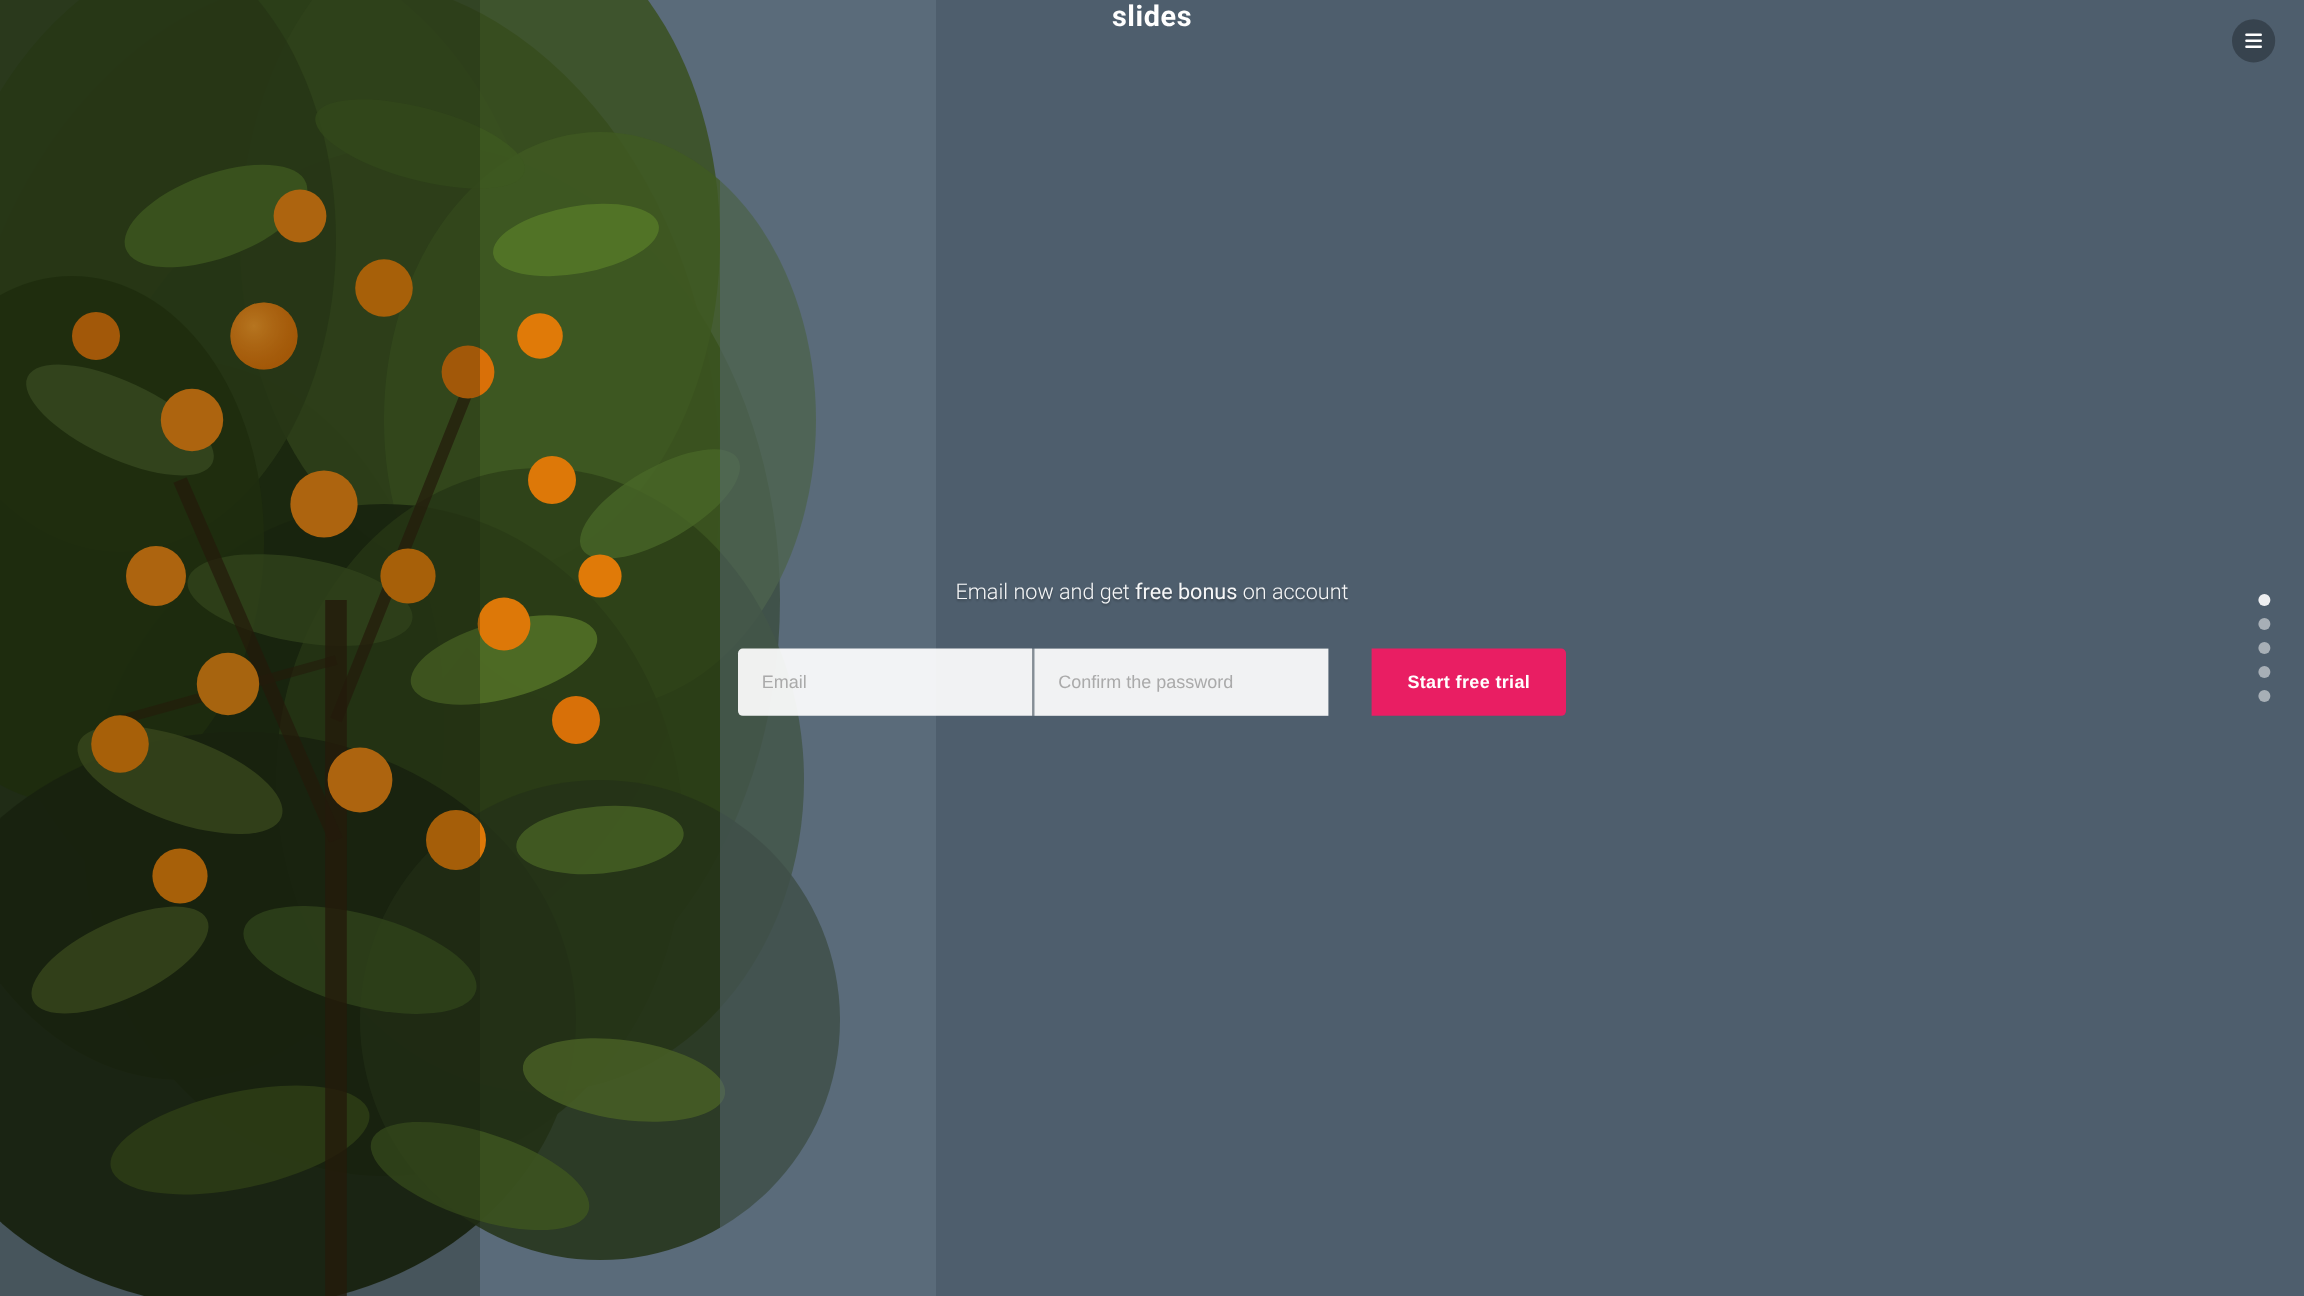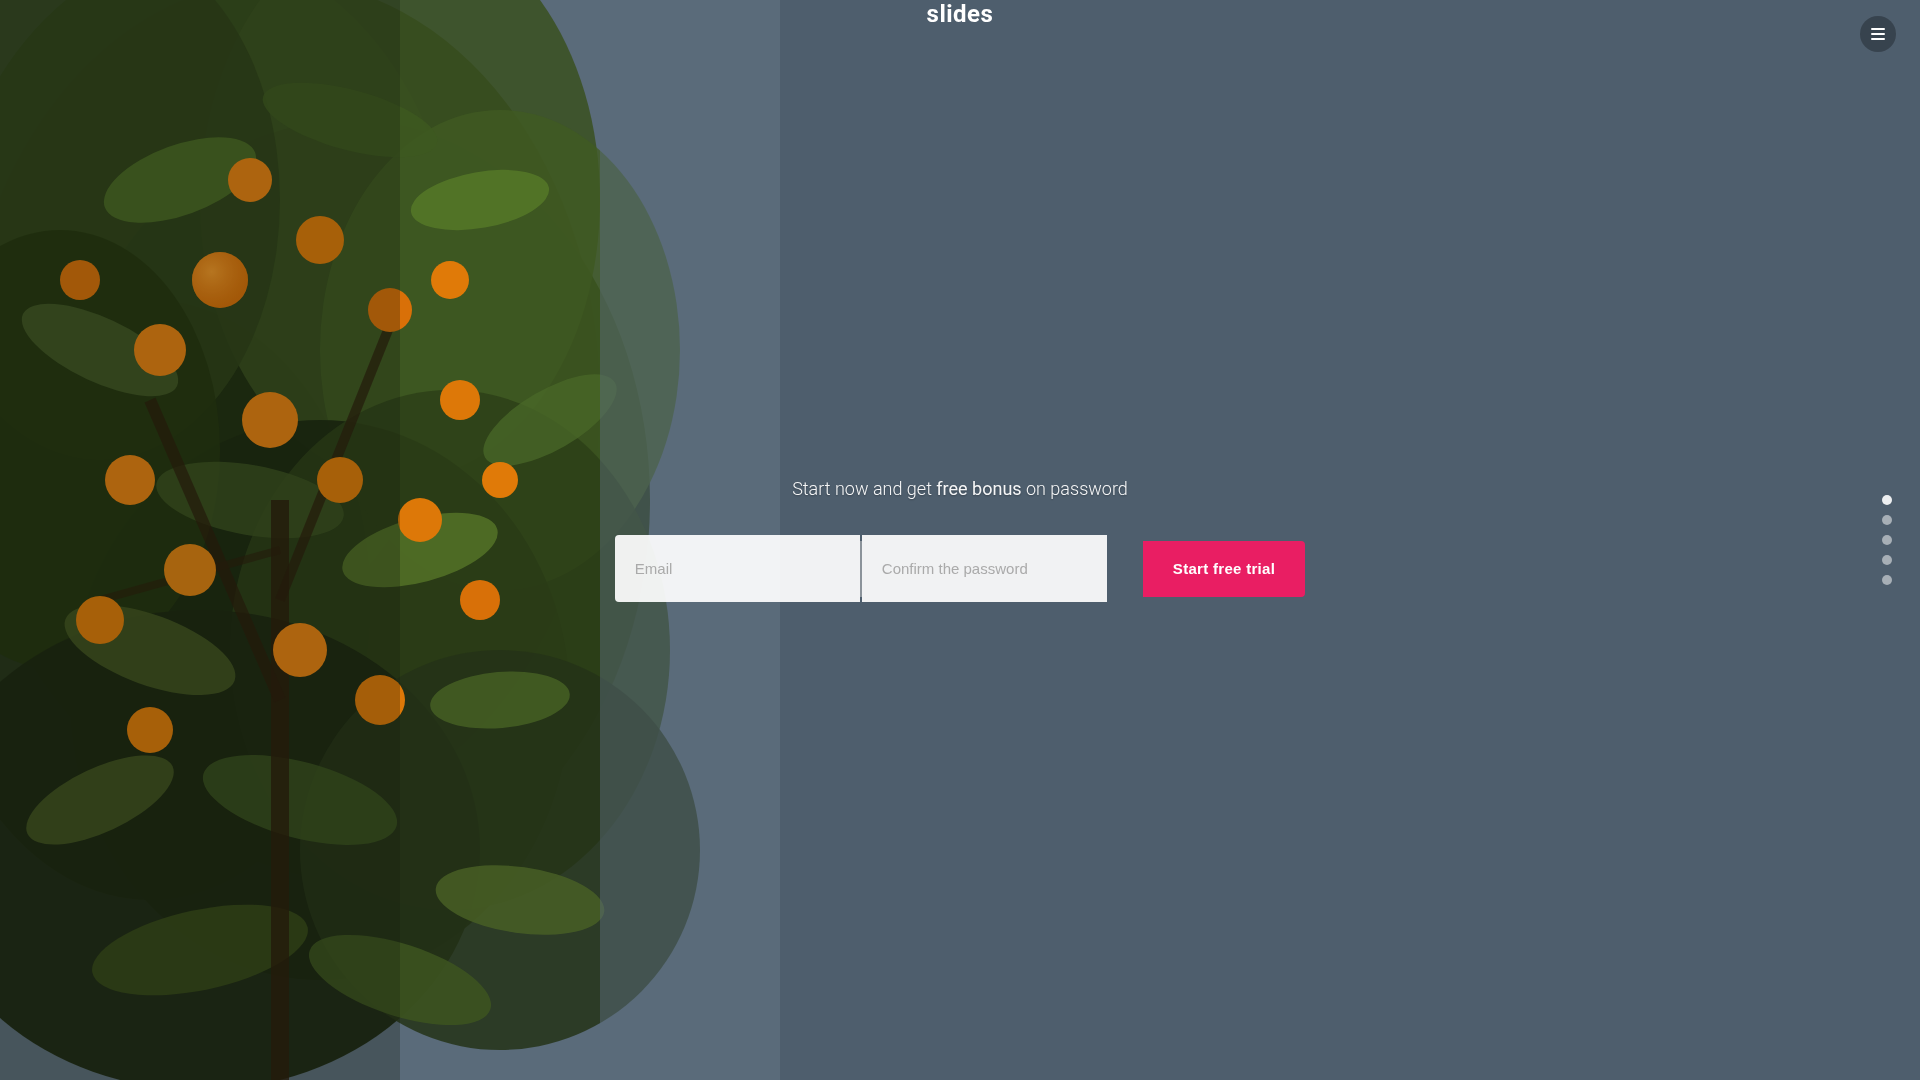--- a/index.html
+++ b/index.html
@@ -110,21 +110,21 @@
 
     
     .signup-form {
       display: flex;
       align-items: center;
       gap: 0;
       justify-content: center;
     }
 
     .form-input {
-      height: 67px;
+      height: 56px;
       padding: 0 20px;
       font-size: 15px;
       border: none;
       outline: none;
       background: rgba(255, 255, 255, 0.92);
       color: #555;
       width: 245px;
     }
 
     .form-input::placeholder {
@@ -269,21 +269,21 @@
   <button class="menu-button">
     <div class="menu-bar"></div>
     <div class="menu-bar"></div>
     <div class="menu-bar"></div>
   </button>
 </header>
 
 <main class="main-content">
 
   <p class="subtitle">
-    <span>Start now and get </span><strong>free bonus</strong><span> on password</span>
+    <span>Email now and get </span><strong>free bonus</strong><span> on account</span>
   </p>
 
   <div class="signup-form">
     <input class="form-input" type="email" placeholder="Email" style="">
     <div class="input-divider"></div>
     <div class="input-divider"></div>
     <input class="form-input form-input-confirm" type="password" placeholder="Confirm the password" style="">
     <button class="cta-button">Start free trial</button>
   </div>
 </main>

